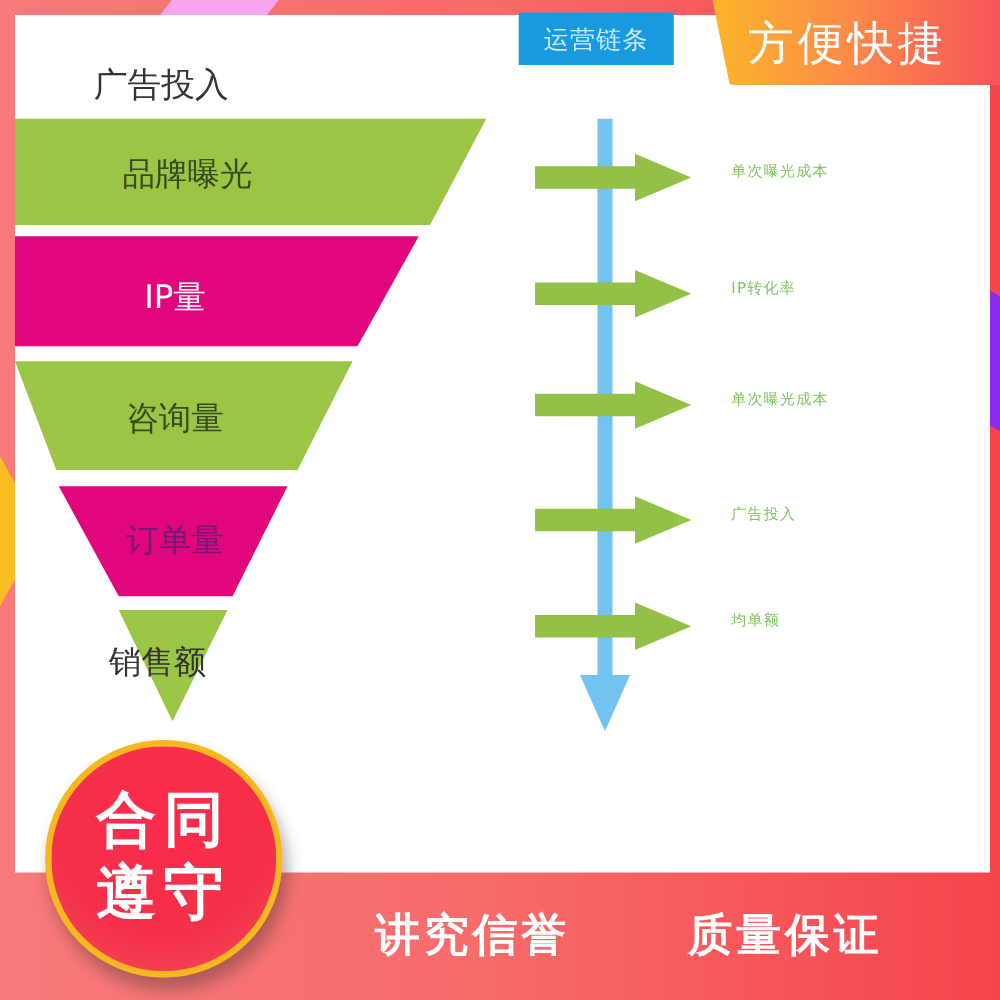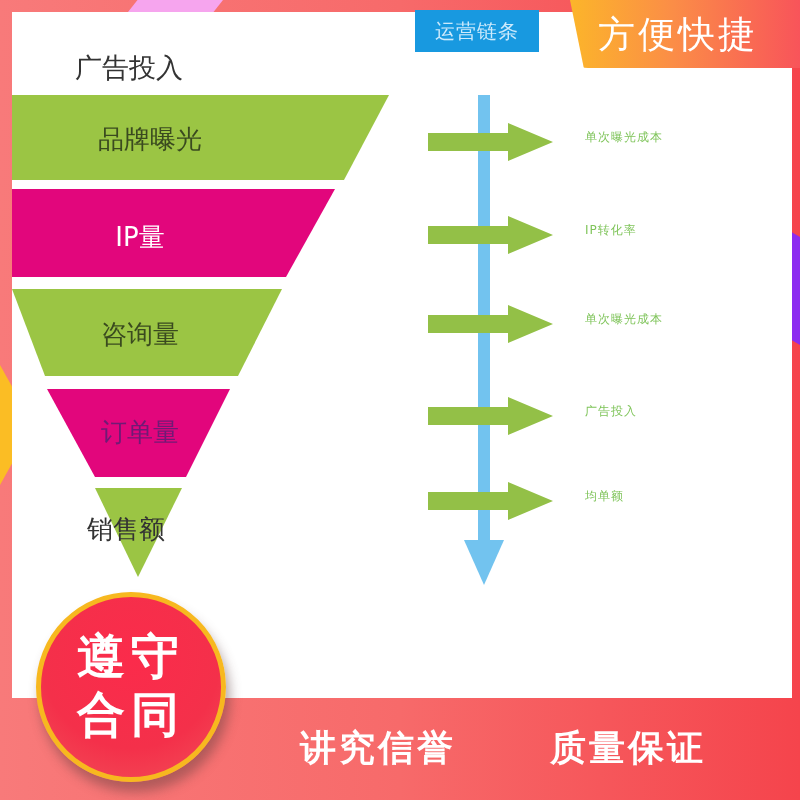--- a/index.html
+++ b/index.html
@@ -87,18 +87,18 @@
     <polygon points="0,10 80,10 80,0 125,19 80,38 80,28 0,28" fill="#93c047"></polygon>
   </svg>
 <div class="step-label" style="top:403px">广告投入</div>
 
 <svg class="step-arrow" style="top:482px" viewBox="0 0 125 38">
     <polygon points="0,10 80,10 80,0 125,19 80,38 80,28 0,28" fill="#93c047"></polygon>
   </svg>
 <div class="step-label" style="top:488px">均单额</div>
 
 <div class="seal">
+  <div>合同</div>
   <div>遵守</div>
-  <div>合同</div>
 </div>
 
 <div class="slogan" style="left:300px">讲究信誉</div>
 <div class="slogan" style="left:550px">质量保证</div>
 
 </body></html>

